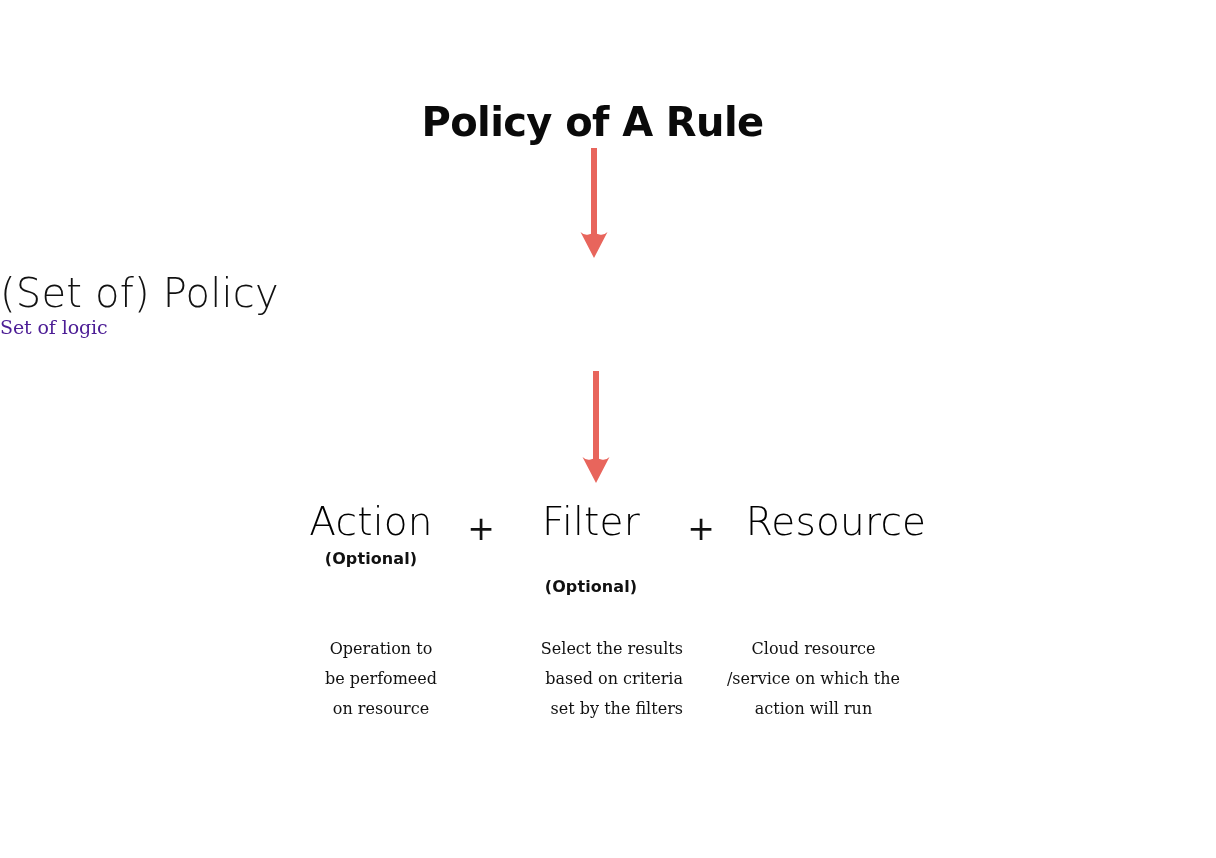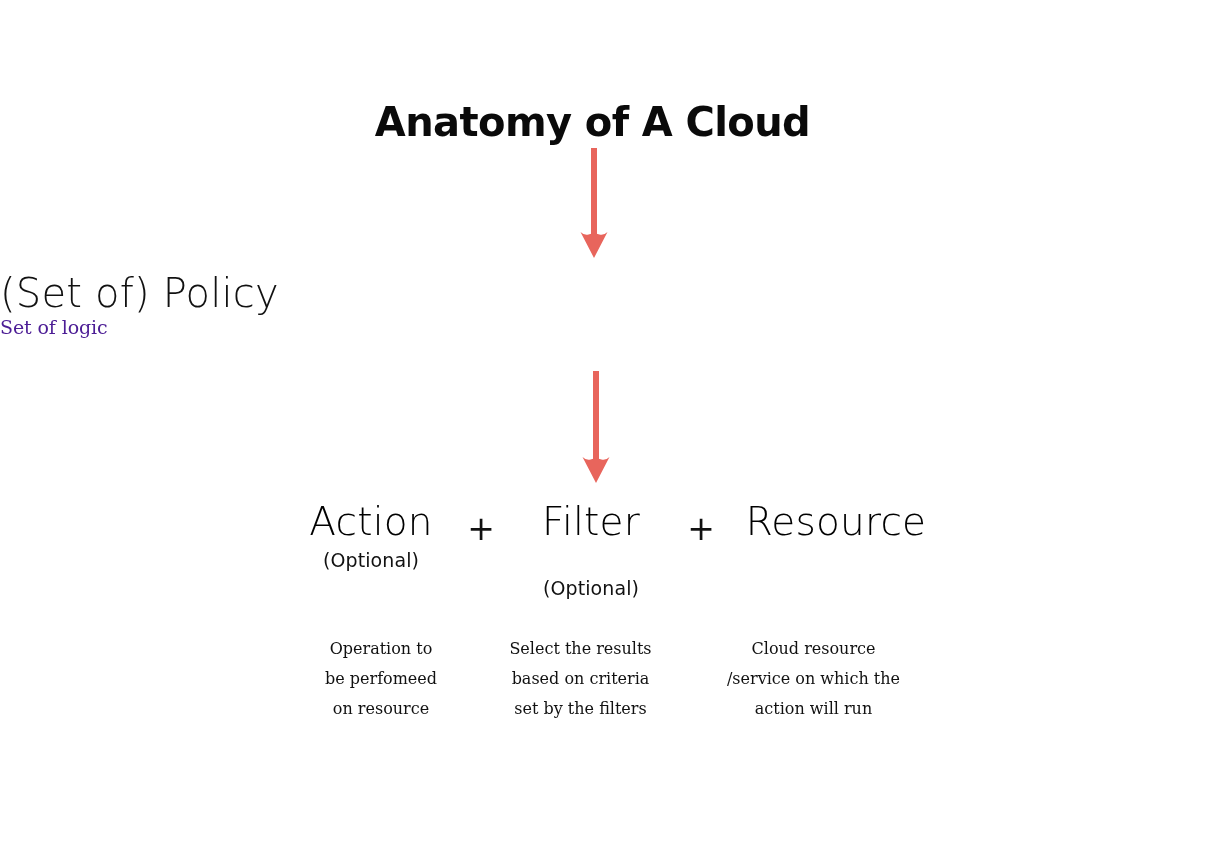--- a/index.html
+++ b/index.html
@@ -93,22 +93,22 @@
     font-weight: 300;
     font-size: 39px;
     letter-spacing: 0.2px;
     line-height: 1.15;
     color: #000000;
     white-space: nowrap;
   }
   .term-opt {
     margin-top: 4px;
     font-family: "DejaVu Sans", sans-serif;
-    font-weight: 400;
-    font-size: 19px;
+    font-weight: 700;
+    font-size: 16px;
     letter-spacing: 0.1px;
     color: #111111;
     white-space: nowrap;
   }
   .term-opt.blank { visibility: hidden; }
 
   .plus {
     font-family: "DejaVu Sans", sans-serif;
     font-weight: 400;
     font-size: 33px;
@@ -132,29 +132,29 @@
   .desc {
     font-family: "DejaVu Serif", serif;
     font-weight: 400;
     font-size: 16px;
     line-height: 30px;
     text-align: center;
     color: #111111;
     white-space: pre-line;
   }
   .desc.d-action   { width: 170px; }
-  .desc.d-filter   { width: 205px; margin-left: 10px;}
+  .desc.d-filter   { width: 205px; margin-left: 10px; text-align: right;}
   .desc.d-resource { width: 245px; margin-left: 6px;}
 </style>
 </head>
 <body>
 
 <div class="canvas">
 
-  <div class="title">Anatomy of A Cloud</div>
+  <div class="title">Policy of A Rule</div>
 
   <svg class="arrow" style="left:573px; top:148px;" width="42" height="114" viewBox="0 0 42 114">
     <rect x="18" y="0" width="6" height="88" fill="#e8655c"></rect>
     <path d="M21 110 L7.5 84 Q11 87.5 15.5 86.5 L21 85 L26.5 86.5 Q31 87.5 34.5 84 Z" fill="#e8655c"></path>
   </svg>
 
   <div class="policy-wrap">
     <div class="policy-title">(Set of) Policy</div>
     <div class="policy-sub">Set of logic</div>
   </div>

